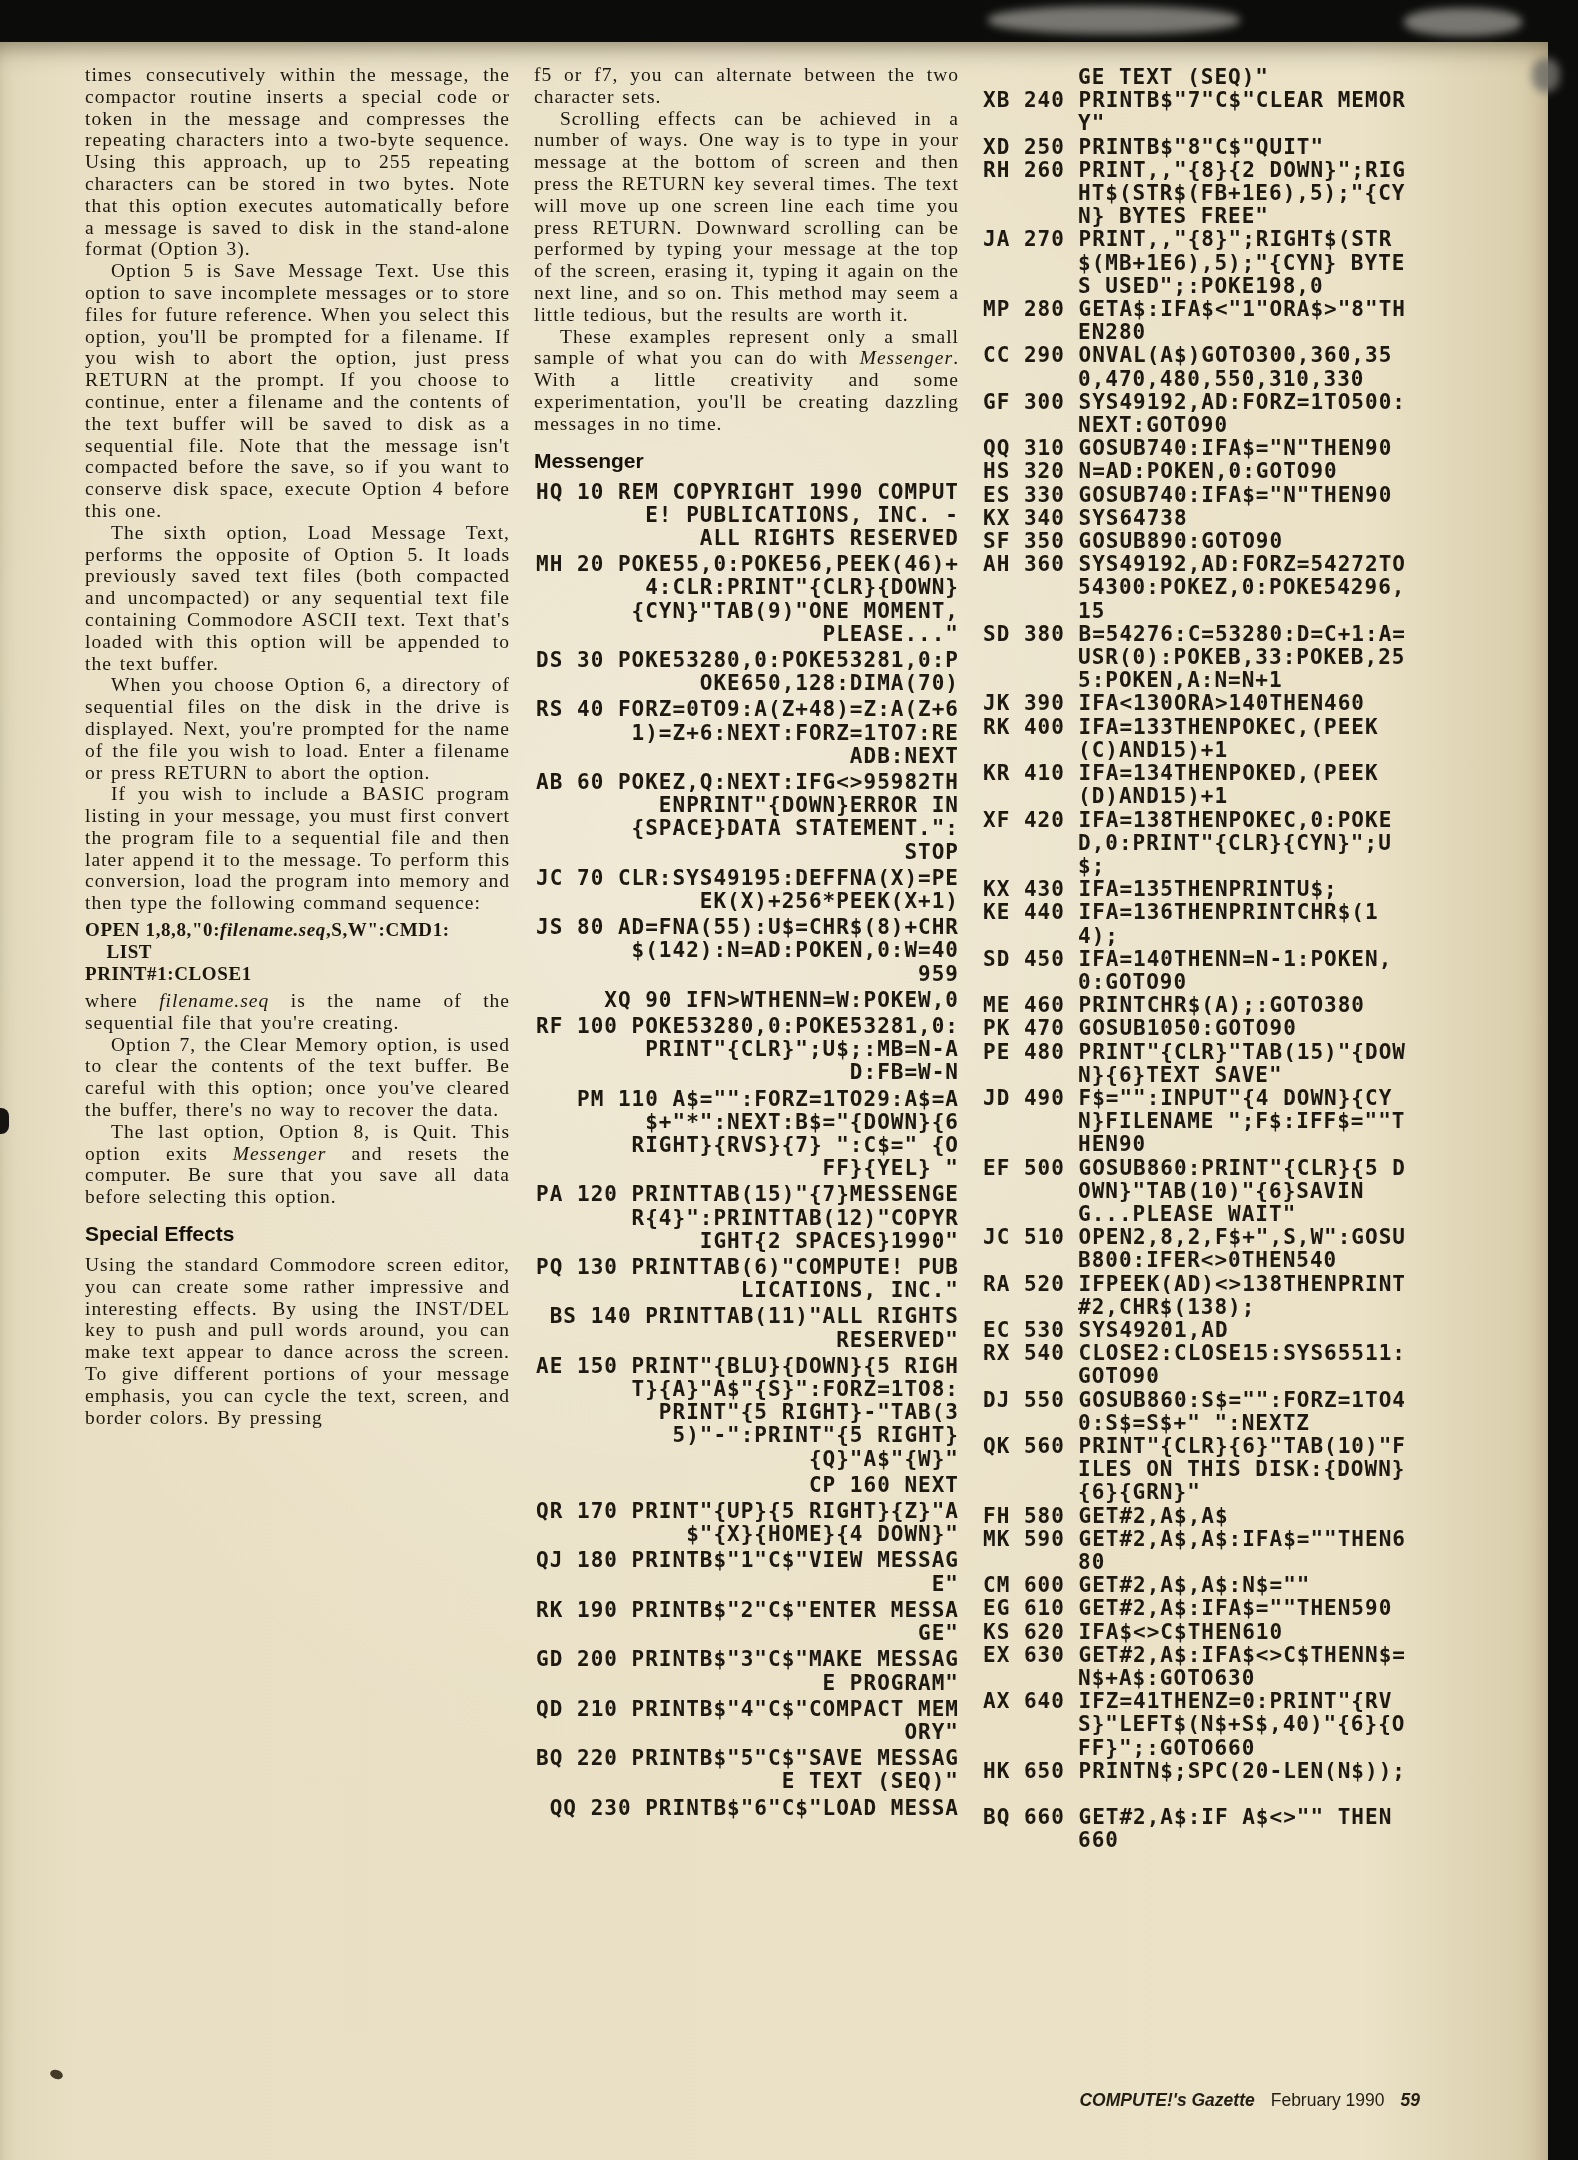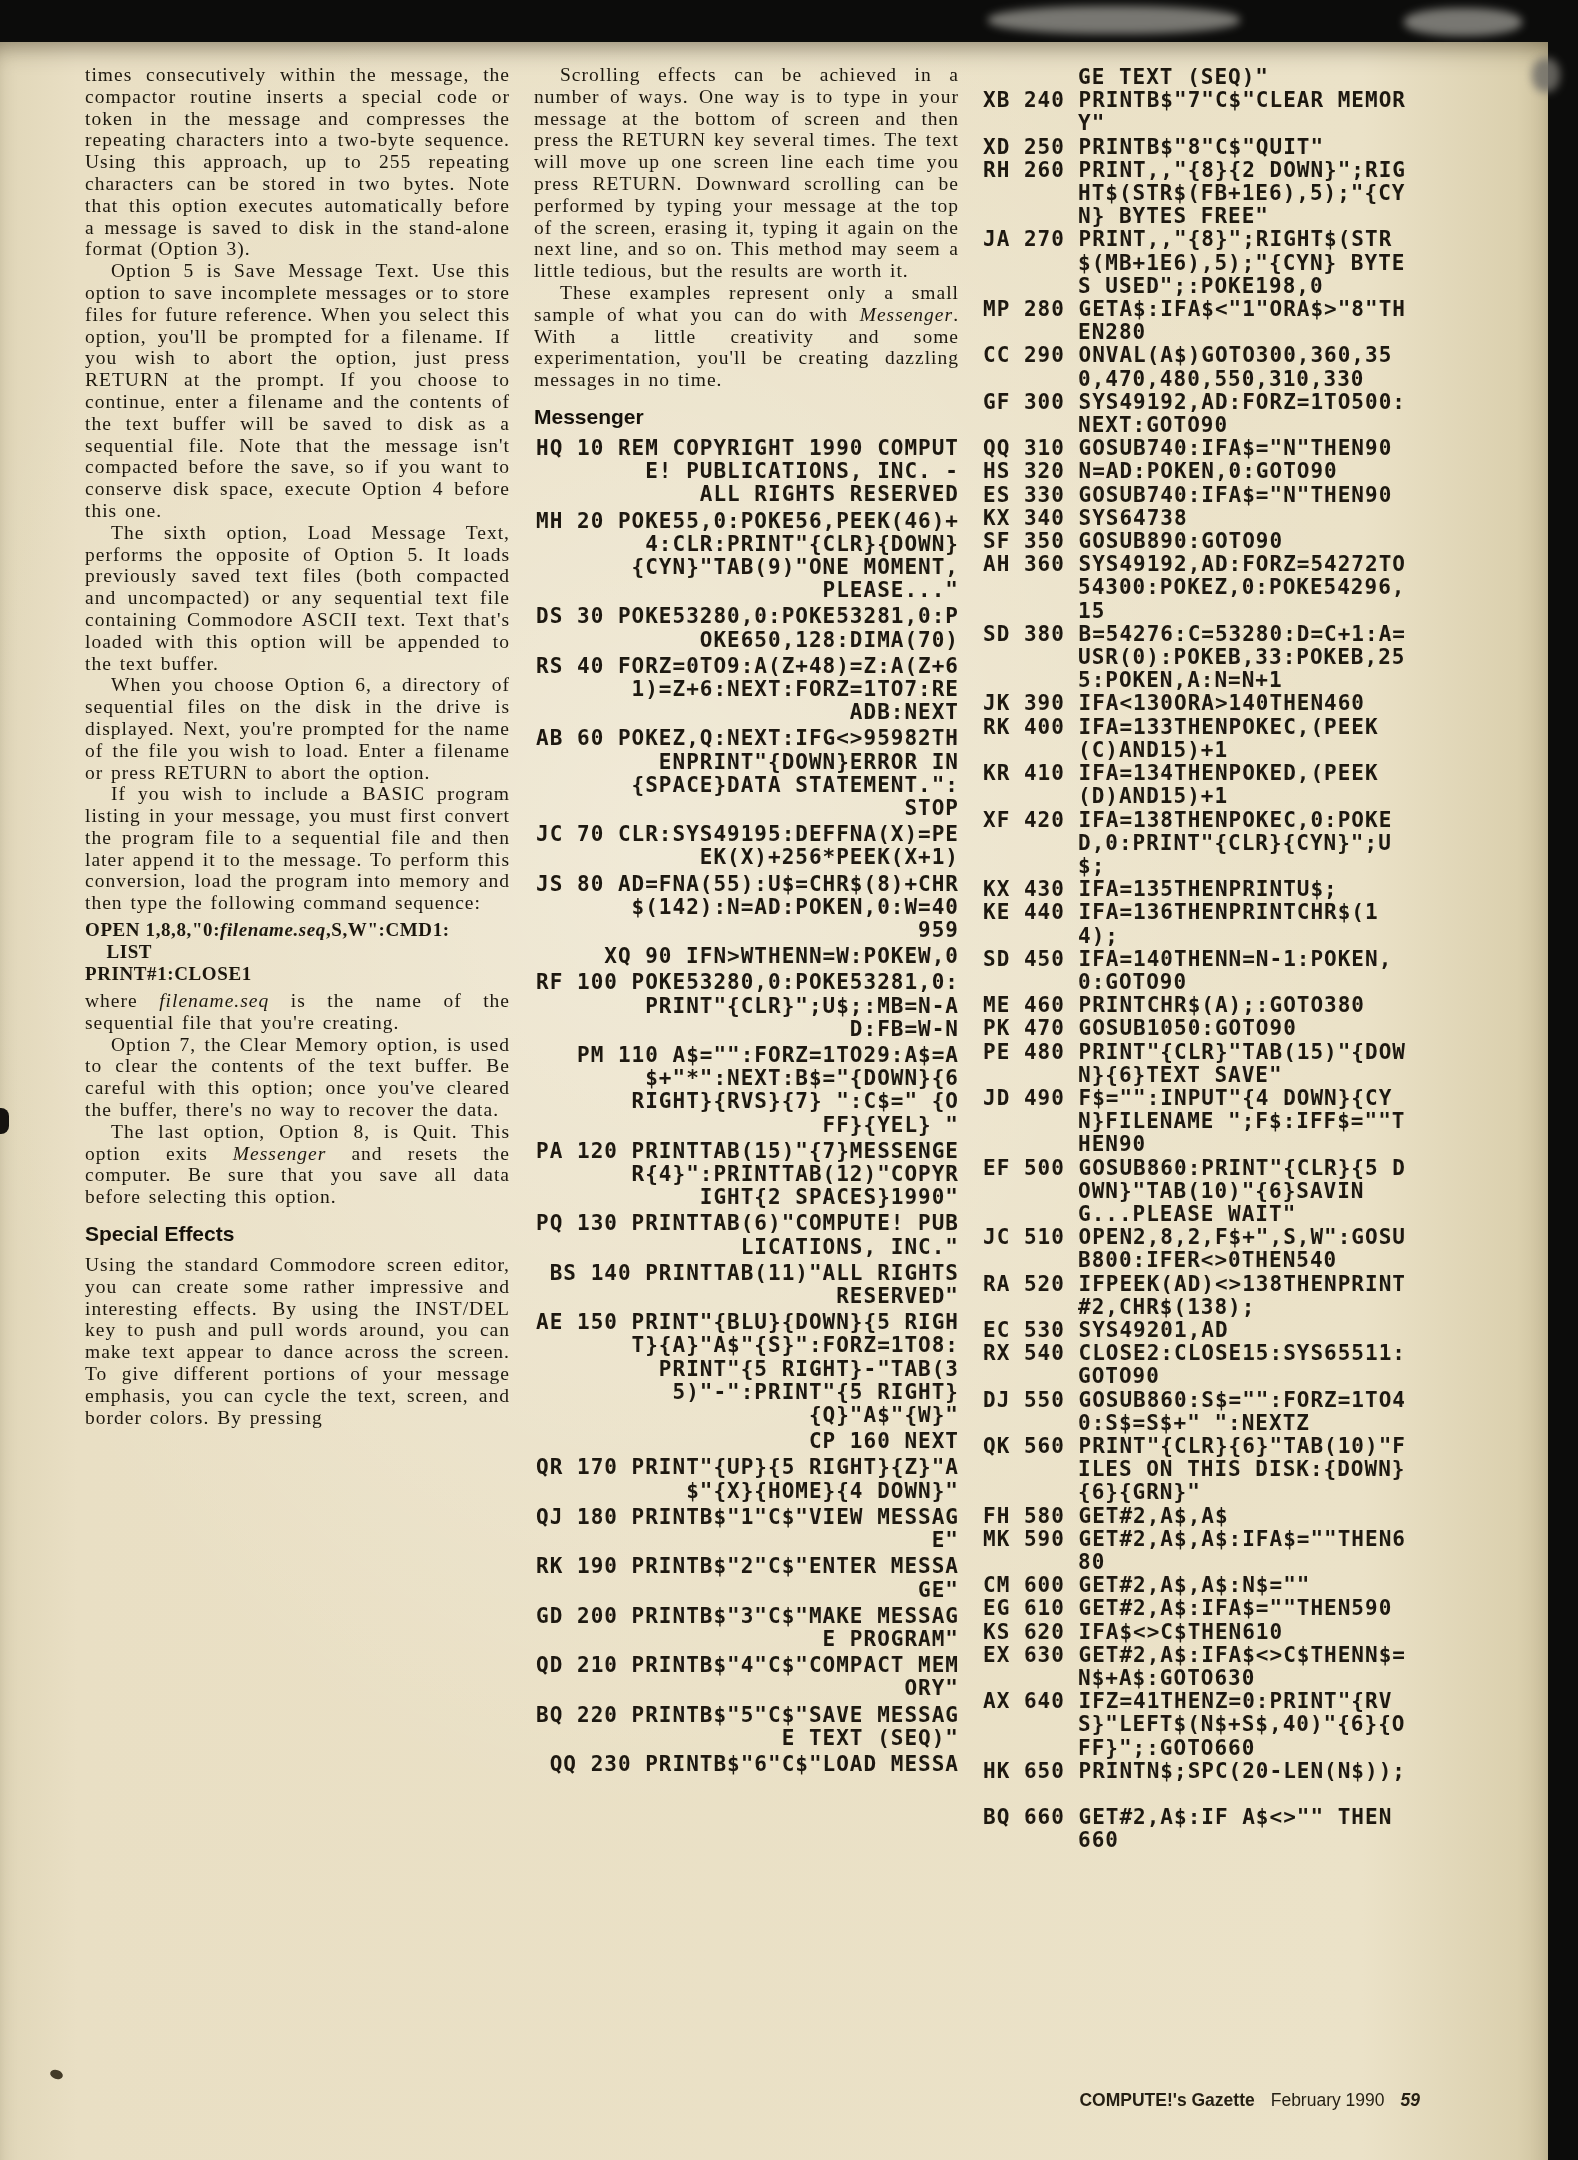--- a/index.html
+++ b/index.html
@@ -48,21 +48,21 @@
   }
   .codeline.cont{text-indent:0;}
   .codeline.gap{margin-top:23px;}
   .codecol.vjust .codeline{margin-bottom:3px;text-align:right;}
   
   .footer{
     position:absolute;right:128px;bottom:50px;
     font-family:"Liberation Sans",sans-serif;font-size:17.5px;color:#241e12;
     display:flex;gap:16px;align-items:baseline;
   }
-  .mag{font-weight:bold;}
+  .mag{font-style:italic;font-weight:bold;}
   .pageno{font-weight:bold;font-style:italic;}
 </style>
 </head>
 <body>
 
 <div class="paper">
   <div class="content">
     <div class="col">
         <p class="para">times consecutively within the message, the compactor routine inserts a special code or token in the message and compresses the repeating characters into a two-byte sequence. Using this approach, up to 255 repeating characters can be stored in two bytes. Note that this option executes automatically before a message is saved to disk in the stand-alone format (Option 3).</p>
         <p class="para ind">Option 5 is Save Message Text. Use this option to save incomplete messages or to store files for future reference. When you select this option, you'll be prompted for a filename. If you wish to abort the option, just press RETURN at the prompt. If you choose to continue, enter a filename and the contents of the text buffer will be saved to disk as a sequential file. Note that the message isn't compacted before the save, so if you want to conserve disk space, execute Option 4 before this one.</p>
@@ -71,20 +71,21 @@
         <p class="para ind">If you wish to include a BASIC program listing in your message, you must first convert the program file to a sequential file and then later append it to the message. To perform this conversion, load the program into memory and then type the following command sequence:</p>
         <div class="cmdblock"><div class="cmdline">OPEN 1,8,8,"0:<i>filename.seq</i>,S,W":CMD1:</div><div class="cmdline">    LIST</div><div class="cmdline">PRINT#1:CLOSE1</div></div>
         <p class="para">where <i>filename.seq</i> is the name of the sequential file that you're creating.</p>
         <p class="para ind">Option 7, the Clear Memory option, is used to clear the contents of the text buffer. Be careful with this option; once you've cleared the buffer, there's no way to recover the data.</p>
         <p class="para ind">The last option, Option 8, is Quit. This option exits <i>Messenger</i> and resets the computer. Be sure that you save all data before selecting this option.</p>
         <div class="subhead">Special Effects</div>
         <p class="para">Using the standard Commodore screen editor, you can create some rather impressive and interesting effects. By using the INST/DEL key to push and pull words around, you can make text appear to dance across the screen. To give different portions of your message emphasis, you can cycle the text, screen, and border colors. By pressing</p>
       </div>
     <div class="col">
       <div>
+          <p class="para">f5 or f7, you can alternate between the two character sets.</p>
           <p class="para ind">Scrolling effects can be achieved in a number of ways. One way is to type in your message at the bottom of screen and then press the RETURN key several times. The text will move up one screen line each time you press RETURN. Downward scrolling can be performed by typing your message at the top of the screen, erasing it, typing it again on the next line, and so on. This method may seem a little tedious, but the results are worth it.</p>
           <p class="para ind">These examples represent only a small sample of what you can do with <i>Messenger</i>. With a little creativity and some experimentation, you'll be creating dazzling messages in no time.</p>
           <div class="subhead">Messenger</div>
         </div>
       <div class="codecol vjust">
           <div class="codeline">HQ 10 REM COPYRIGHT 1990 COMPUTE! PUBLICATIONS, INC. - ALL RIGHTS RESERVED</div>
           <div class="codeline">MH 20 POKE55,0:POKE56,PEEK(46)+4:CLR:PRINT"{CLR}{DOWN}{CYN}"TAB(9)"ONE MOMENT, PLEASE..."</div>
           <div class="codeline">DS 30 POKE53280,0:POKE53281,0:POKE650,128:DIMA(70)</div>
           <div class="codeline">RS 40 FORZ=0TO9:A(Z+48)=Z:A(Z+61)=Z+6:NEXT:FORZ=1TO7:READB:NEXT</div>
           <div class="codeline">AB 60 POKEZ,Q:NEXT:IFG&lt;&gt;95982THENPRINT"{DOWN}ERROR IN {SPACE}DATA STATEMENT.":STOP</div>

